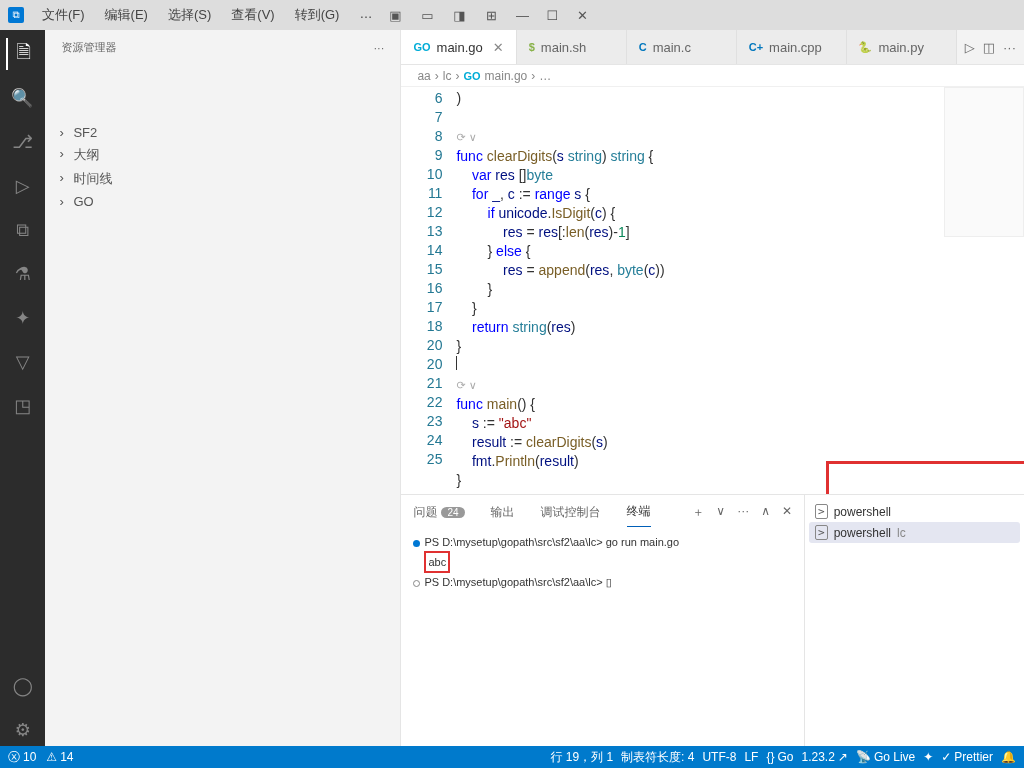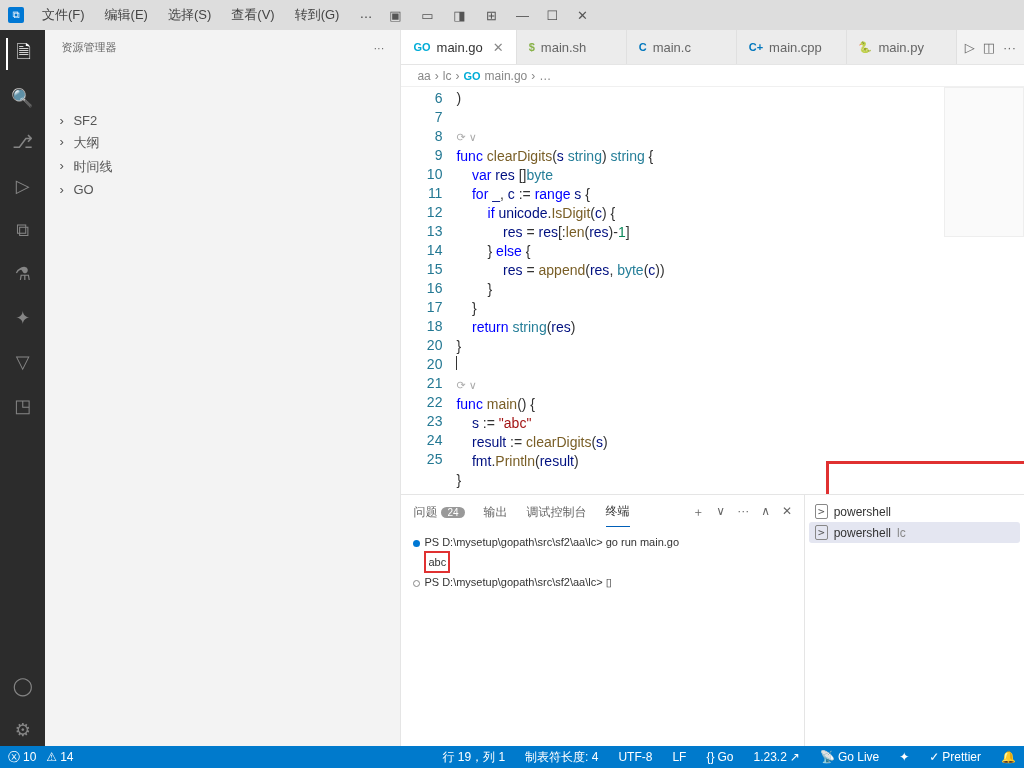--- a/index.html
+++ b/index.html
@@ -10,21 +10,21 @@
 .menu-item { padding:2px 8px; cursor:pointer; color:#444;}
 .title-center { flex:1; text-align:center; color:#555; }
 .win-controls { display:flex; gap:2px; }
 .win-btn { width:28px; height:22px; display:flex; align-items:center; justify-content:center; color:#555; }
 .icon-btn { width:30px; height:22px; display:flex; align-items:center; justify-content:center; color:#555; }
 .body-row { display:flex; height:716px; }
 .activity-bar { width:48px; background:#2c2c2c; display:flex; flex-direction:column; align-items:center; padding-top:8px; gap:12px; }
 .activity-bar .ab-item { width:32px; height:32px; display:flex; align-items:center; justify-content:center; color:#858585; font-size:18px; cursor:pointer;}
 .activity-bar .ab-item.active { color:#fff; border-left:2px solid #fff; margin-left:-2px; padding-left:2px;}
 .ab-spacer { flex:1; }
-.sidebar { width:376px; background:#f3f3f3; border-right:1px solid #e5e5e5; display:flex; flex-direction:column;}
+.sidebar { width:376px; background:#f3f3f3; border-right:1px solid #e5e5e5; display:flex; flex-direction:column;gap:12px;}
 .sb-header { height:35px; display:flex; align-items:center; padding:0 16px; justify-content:space-between; color:#666; font-size:11px;}
 .sb-tree { padding:0 8px;margin-top:45px; }
 .tree-item { padding:3px 8px 3px 20px; position:relative; cursor:pointer; font-size:13px; color:#555;}
 .tree-item::before { content:"›"; position:absolute; left:6px; top:3px; }
 .editor-area { flex:1; display:flex; flex-direction:column; background:#fff;}
 .tabs { height:35px; display:flex; align-items:stretch; background:#f3f3f3; border-bottom:1px solid #e5e5e5;}
 .tab { display:flex; align-items:center; padding:0 12px; gap:6px; background:#ececec; border-right:1px solid #e0e0e0; cursor:pointer; font-size:13px; color:#666; min-width:110px;}
 .tab.active { background:#fff; color:#333;}
 .tab-icon { font-size:11px; font-weight:bold;}
 .go-icon { color:#00acd7; }
@@ -42,35 +42,35 @@
 .kw { color:#0000ff;}
 .fn { color:#795e26;}
 .ty { color:#267f99;}
 .str { color:#a31515;}
 .num { color:#098658;}
 .id { color:#001080;}
 .collapse-hint { color:#aaa; font-size:11px;}
 .redbox { border:2px solid #e03131; display:inline-block; padding:0 2px;}
 .panel { border-top:1px solid #e5e5e5; display:flex;}
 .panel-main { flex:1; display:flex; flex-direction:column;}
-.panel-tabs { height:34px; display:flex; align-items:center; padding:0 12px; gap:19px; font-size:12px; color:#666;}
+.panel-tabs { height:34px; display:flex; align-items:center; padding:0 12px; gap:26px; font-size:12px; color:#666;}
 .panel-tab { padding:6px 0; cursor:pointer;}
 .panel-tab.active { color:#333; border-bottom:1px solid #005fb8; }
 .badge { background:#999; color:#fff; border-radius:8px; padding:0 6px; font-size:10px; margin-left:4px;}
 .panel-actions { margin-left:auto; display:flex; gap:12px; color:#666;}
 .terminal { padding:4px 12px; font-family:Consolas,monospace; font-size:11px; color:#333; line-height:18px;}
 .term-dot { display:inline-block; width:7px; height:7px; border-radius:50%; background:#0078d4; margin-right:4px; vertical-align:middle;}
 .term-dot.o { background:#fff; border:1px solid #888;}
 .panel-side { width:220px; border-left:1px solid #e5e5e5; padding:6px 4px; font-size:12px;}
 .term-entry { display:flex; align-items:center; gap:6px; padding:3px 6px; cursor:pointer; border-radius:3px;}
 .term-entry.sel { background:#e4e6f1;}
 .term-icon { font-size:11px; color:#555; border:1px solid #888; padding:0 2px; border-radius:2px; font-family:monospace;}
 .statusbar { height:22px; background:#007acc; color:#fff; display:flex; align-items:center; font-size:12px; padding:0 8px;}
 .sb-left { display:flex; align-items:center; gap:10px;}
-.sb-right { margin-left:auto; display:flex; align-items:center; gap:20px;}
+.sb-right { margin-left:auto; display:flex; align-items:center; gap:8px;}
 .sb-item { display:flex; align-items:center; gap:3px;}
 .red-main-box { position:absolute; border:3px solid #e03131; left:425px; top:374px; width:234px; height:100px; pointer-events:none;}
 </style>
 </head>
 <body>
 
 <div class="titlebar">
   <div class="logo">⧉</div>
   <div class="menu" id="menu">
       <span class="menu-item">文件(F)</span>

